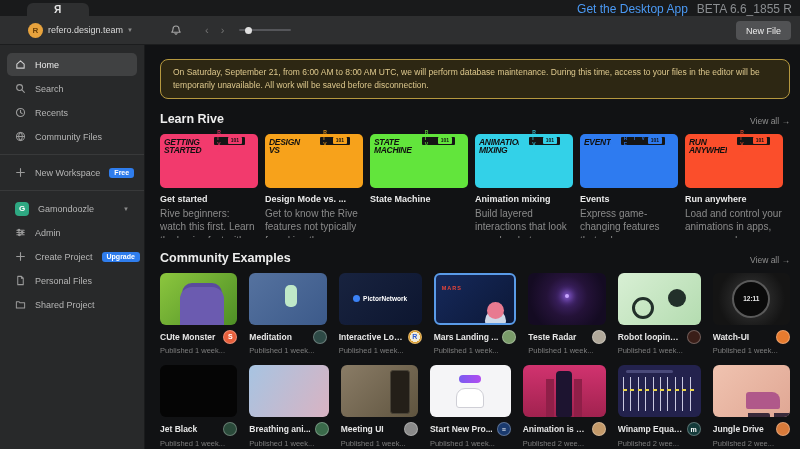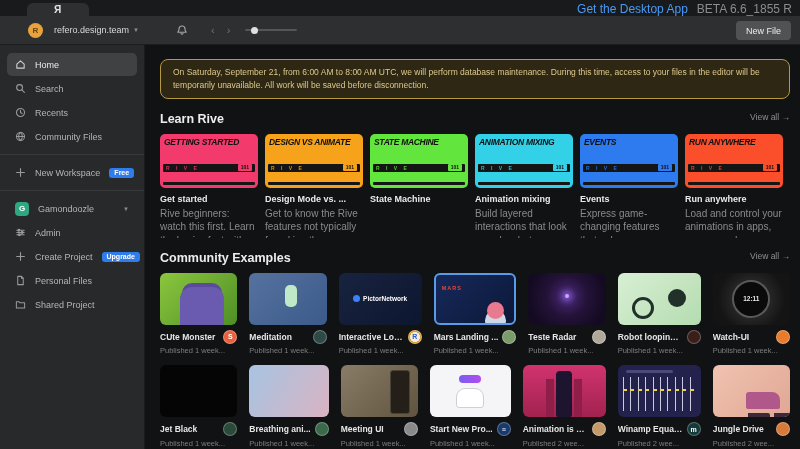--- a/index.html
+++ b/index.html
@@ -10,21 +10,21 @@
   .topstrip{height:16px;background:#191a1b;display:flex;align-items:flex-end;position:relative}
   .tab{width:62px;height:13px;background:#2e2f30;border-radius:6px 6px 0 0;margin-left:27px;display:flex;align-items:center;justify-content:center;cursor:pointer}
   .rive-logo{display:inline-block;transform:scaleX(-1);font-size:10px;font-weight:bold;color:#e3e3e3;line-height:1}
   .topstrip-right{position:absolute;right:8px;top:2px;display:flex;gap:9px;align-items:center;font-size:12px}
   .desktop-link{color:#4b9af5;cursor:pointer}
   .version{color:#8a8d90}
 
   
   .toolbar{height:29px;background:#2e2f30;display:flex;align-items:center;border-bottom:1px solid #1c1d1e;position:relative}
   .tb-avatar{width:15px;height:15px;border-radius:50%;background:#e8a33d;color:#6e4208;font-size:8px;font-weight:bold;display:flex;align-items:center;justify-content:center;margin-left:28px;flex-shrink:0}
-  .tb-team{color:#d9d9d9;font-size:9px;margin-left:11px;cursor:pointer}
+  .tb-team{color:#d9d9d9;font-size:9px;margin-left:5px;cursor:pointer}
   .tb-chev{color:#8b8b8b;font-size:6px;margin-left:4px}
   .bell{margin-left:37px;cursor:pointer;display:flex}
   .nav-arrow{color:#737373;font-size:11px;line-height:1;cursor:pointer}
   .nav-back{margin-left:23px}
   .nav-fwd{margin-left:12px}
   .slider{width:52px;height:2px;background:#55565a;border-radius:2px;position:relative;margin-left:15px;cursor:pointer}
   .slider-knob{position:absolute;left:6px;top:-2.5px;width:7px;height:7px;border-radius:50%;background:#e0e0e0}
   .newfile{position:absolute;right:9px;top:5px;height:19px;background:#515254;color:#ececec;font-size:9px;padding:0 10px;border-radius:4px;border:none;font-family:inherit;cursor:pointer}
 
   
@@ -34,28 +34,28 @@
   .sitem.sel{background:#404142;color:#eaeaea}
   .sdivider{height:1px;background:#38393a;margin:6px 0}
   .badge{margin-left:auto;background:#2f7ded;color:#fff;font-size:7px;padding:1.5px 5px;border-radius:3px;font-weight:bold}
   .ws-avatar{width:14px;height:14px;border-radius:4px;background:#2ea882;color:#fff;font-size:8px;font-weight:bold;display:flex;align-items:center;justify-content:center;flex-shrink:0}
   .ws-chev{margin-left:auto;color:#8b8b8b;font-size:6px}
   .sicon{flex-shrink:0;display:flex}
 
   
   .main{flex:1;overflow:hidden;padding:0 10px 0 15px}
   .banner{margin-top:14px;border:1px solid #b5983f;background:#2d2713;color:#ddc88d;font-size:8.5px;line-height:1.5;padding:6px 12px;border-radius:8px}
-  .sechead{display:flex;justify-content:space-between;align-items:flex-start;margin-top:13px;margin-bottom:8px}
+  .sechead{display:flex;justify-content:space-between;align-items:flex-end;margin-top:13px;margin-bottom:8px}
   .sechead h2{color:#ededed;font-size:12.5px;font-weight:bold}
   .viewall{color:#8f8f8f;font-size:8.5px;cursor:pointer}
 
   
   .lrow{display:flex;gap:7px}
   .lcol{width:98px;cursor:pointer}
-  .lcard{background:var(--c);border-radius:5px;padding:3px;height:54px;display:flex;flex-direction:column;gap:10px}
+  .lcard{background:var(--c);border-radius:5px;padding:3px;height:54px;display:flex;flex-direction:row;gap:10px}
   .lc-title{font-size:8.5px;font-weight:bold;font-style:italic;color:#101010;text-transform:uppercase;line-height:.95;letter-spacing:-.3px;height:17px;overflow:hidden;padding:1px 1px 0}
   .lc-strip{height:8px;background:#151515;border-radius:1px;display:flex;align-items:center;justify-content:space-between;padding:0 3px}
   .lc-rive{color:var(--c);font-size:5px;font-weight:bold;letter-spacing:2.5px;opacity:.85}
   .lc-101{background:var(--c);color:#111;font-size:5px;font-weight:bold;padding:0 3px;border-radius:1px;line-height:7px}
   .lc-art{flex:1;background:#151515;border-radius:1px;position:relative;overflow:hidden}
   .lc-art::after{content:"";position:absolute;inset:2px;background:repeating-linear-gradient(45deg,var(--c) 0 1px,transparent 1px 4px);opacity:.5}
   .ltitle{color:#eaeaea;font-size:9px;font-weight:bold;margin-top:6px}
   .ldesc{color:#8a8a8a;font-size:10px;line-height:1.38;margin-top:3px;height:31px;overflow:hidden}
 
   

